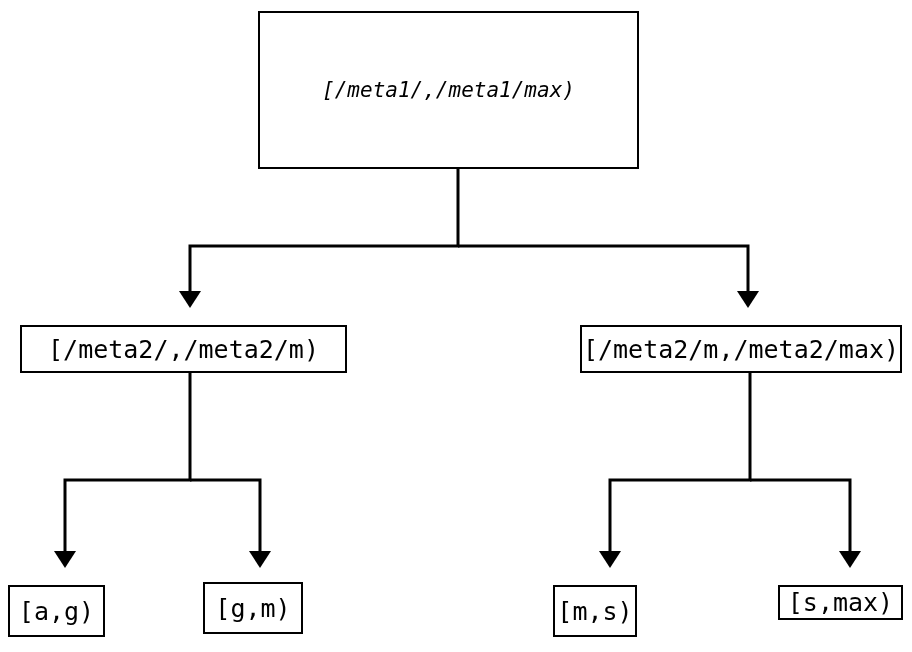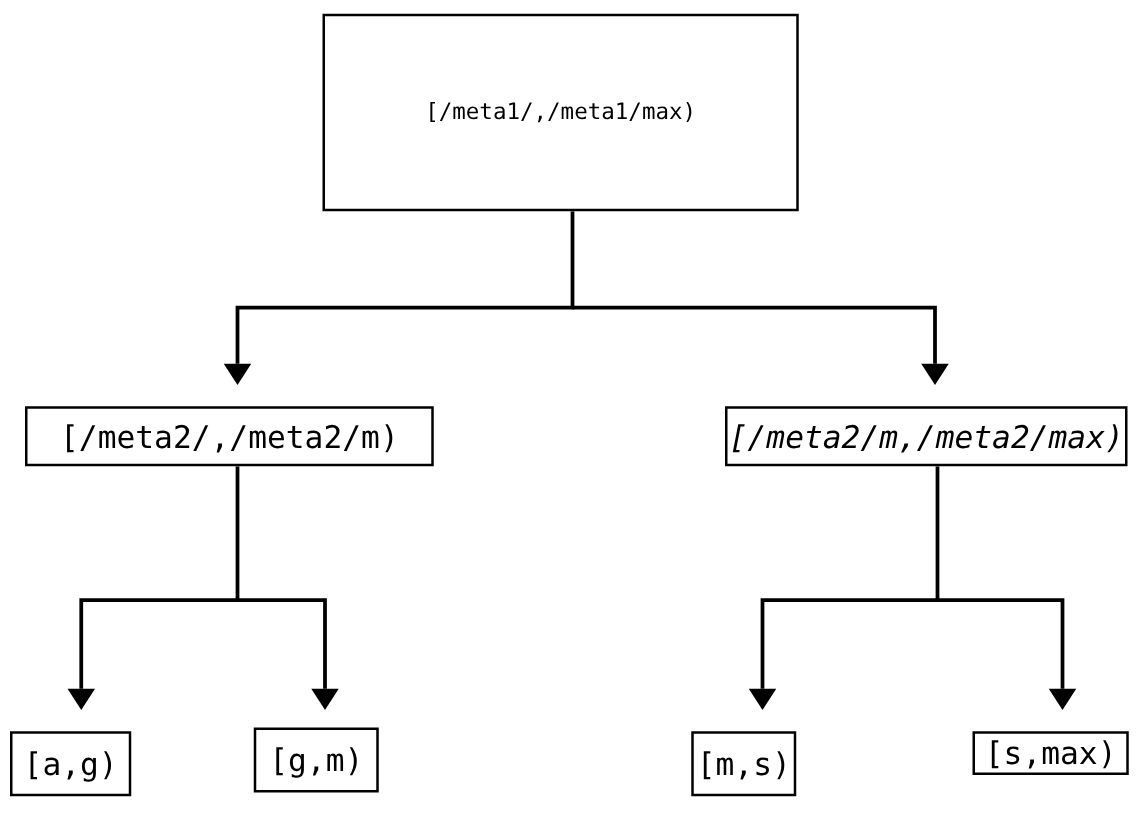--- a/index.html
+++ b/index.html
@@ -34,21 +34,21 @@
     display: flex;
     align-items: center;
     justify-content: center;
     text-align: center;
   }
   .node-label {
     color: #000000;
     white-space: pre;
     line-height: 1;
   }
-  .node-root .node-label { font-size: 18px; }
+  .node-root .node-label { font-size: 21px; font-style: italic; }
   .node-mid .node-label  { font-size: 25px; }
   .node-leaf .node-label { font-size: 25px; }
 </style>
 </head>
 <body>
 
 <div id="diagram-canvas">
 
   <svg id="connector-layer" viewBox="0 0 912 652" width="912" height="652" xmlns="http://www.w3.org/2000/svg">
 
@@ -81,21 +81,21 @@
   </svg>
 
   <div class="tree-node node-root" style="left:258px; top:11px; width:381px; height:158px;">
     <span class="node-label">[/meta1/,/meta1/max)</span>
   </div>
 
   <div class="tree-node node-mid" style="left:20px; top:325px; width:327px; height:48px;">
     <span class="node-label">[/meta2/,/meta2/m)</span>
   </div>
 
-  <div class="tree-node node-mid" style="left:580px; top:325px; width:322px; height:48px;font-style:italic;">
+  <div class="tree-node node-mid" style="left:580px; top:325px; width:322px; height:48px;">
     <span class="node-label">[/meta2/m,/meta2/max)</span>
   </div>
 
   <div class="tree-node node-leaf" style="left:8px; top:585px; width:97px; height:52px;text-align:right;">
     <span class="node-label">[a,g)</span>
   </div>
 
   <div class="tree-node node-leaf" style="left:203px; top:582px; width:100px; height:52px;">
     <span class="node-label">[g,m)</span>
   </div>

